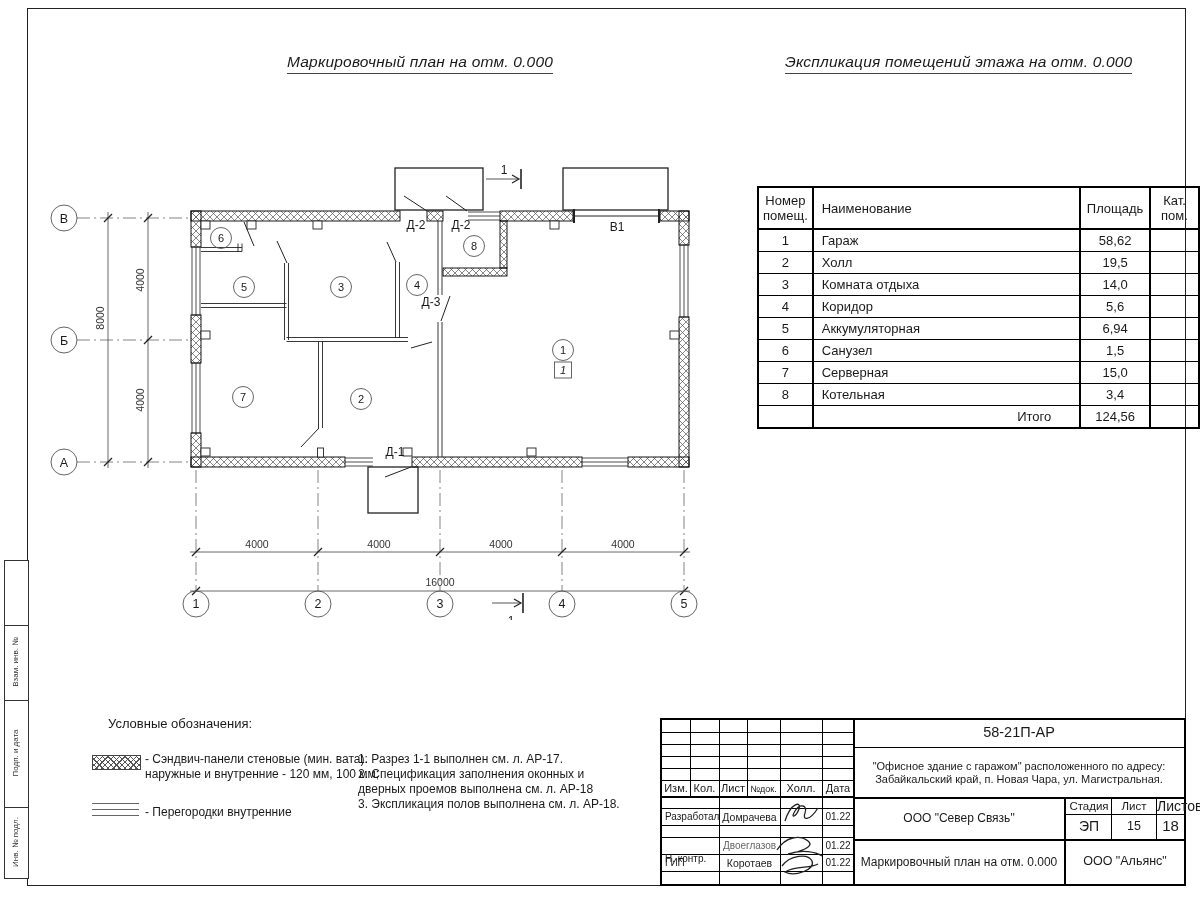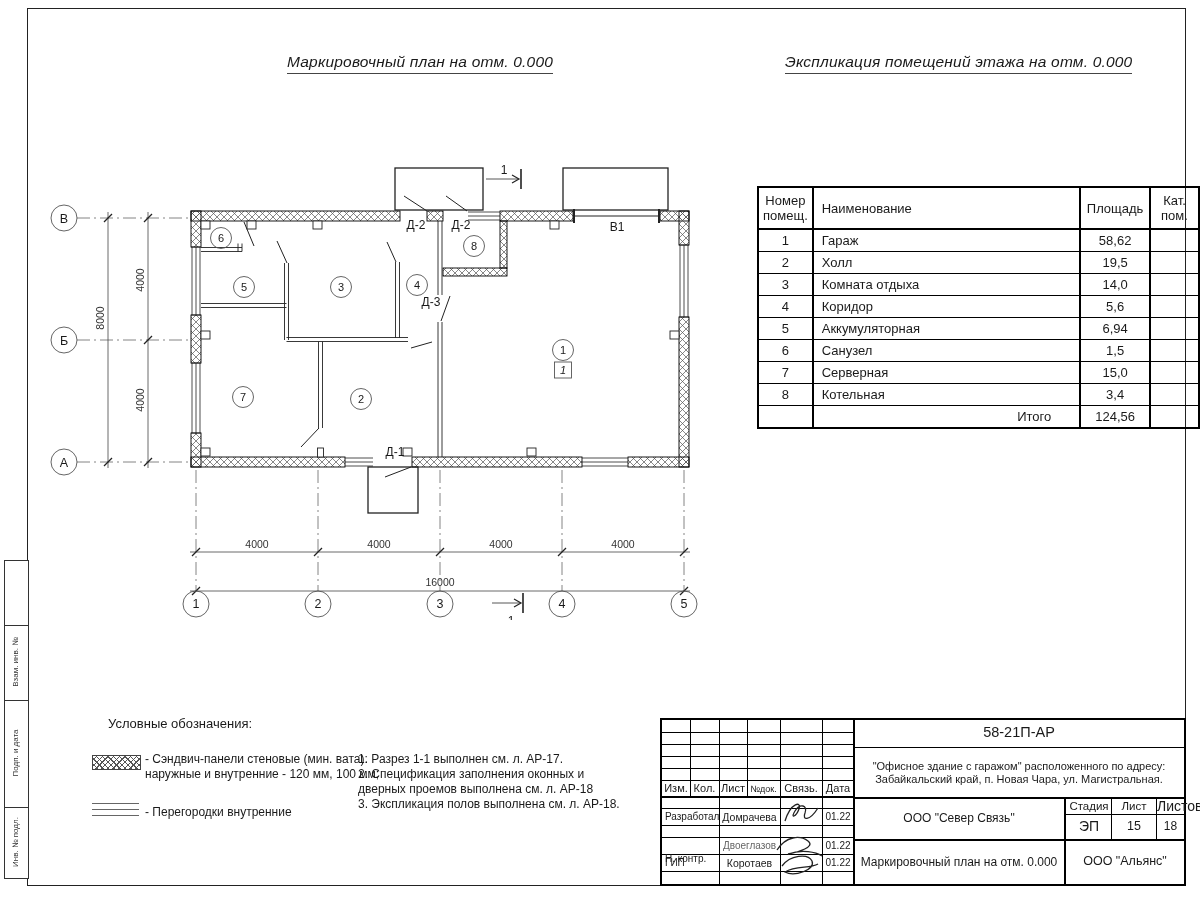--- a/index.html
+++ b/index.html
@@ -387,21 +387,21 @@
 
     <div class="hl" style="left:192px;top:27px;width:330px;height:1px;"></div>
     <div class="hl" style="left:192px;top:77px;width:330px;height:2px;"></div>
     <div class="hl" style="left:402px;top:94px;width:120px;height:1px;"></div>
     <div class="hl" style="left:192px;top:119px;width:330px;height:2px;"></div>
 
     <div class="stxt" style="left:0;top:62px;width:28px;">Изм.</div>
     <div class="stxt" style="left:28px;top:62px;width:29px;">Кол.</div>
     <div class="stxt" style="left:57px;top:62px;width:28px;">Лист</div>
     <div class="stxt" style="left:85px;top:63px;width:33px;font-size:9px;">№док.</div>
-    <div class="stxt" style="left:118px;top:62px;width:42px;">Связь.</div>
+    <div class="stxt" style="left:118px;top:62px;width:42px;">Холл.</div>
     <div class="stxt" style="left:160px;top:62px;width:32px;">Дата</div>
 
     <div class="stxt" style="left:3px;top:91px;width:54px;font-size:10px;text-align:left;">Разработал</div>
     <div class="stxt" style="left:57px;top:91px;width:61px;font-size:10.5px;">Домрачева</div>
     <div class="stxt" style="left:160px;top:91px;width:32px;font-size:10px;">01.22</div>
     <div class="stxt" style="left:3px;top:133px;width:54px;font-size:10px;text-align:left;">Н. контр.</div>
     <div class="stxt" style="left:57px;top:120px;width:61px;font-size:10px;color:#666;">Двоеглазов</div>
     <div class="stxt" style="left:160px;top:120px;width:32px;font-size:10px;">01.22</div>
     <div class="stxt" style="left:3px;top:137px;width:54px;font-size:10px;text-align:left;">ГИП</div>
     <div class="stxt" style="left:57px;top:137px;width:61px;font-size:10.5px;">Коротаев</div>
@@ -417,18 +417,18 @@
 
     <div class="stxt" style="left:192px;top:6px;width:330px;font-size:14.5px;">58-21П-АР</div>
     <div class="stxt" style="left:192px;top:40px;width:330px;font-size:11px;">"Офисное здание с гаражом" расположенного по адресу:</div>
     <div class="stxt" style="left:192px;top:53px;width:330px;font-size:11px;">Забайкальский край, п. Новая Чара, ул. Магистральная.</div>
     <div class="stxt" style="left:192px;top:92px;width:210px;font-size:12px;">ООО "Север Связь"</div>
     <div class="stxt" style="left:404px;top:80px;width:46px;font-size:11.5px;">Стадия</div>
     <div class="stxt" style="left:450px;top:80px;width:44px;font-size:11.5px;">Лист</div>
     <div class="stxt" style="left:495px;top:80px;width:27px;font-size:14px;">Листов</div>
     <div class="stxt" style="left:404px;top:100px;width:46px;font-size:14px;">ЭП</div>
     <div class="stxt" style="left:450px;top:100px;width:44px;font-size:12.5px;">15</div>
-    <div class="stxt" style="left:495px;top:100px;width:27px;font-size:12px;">18</div>
+    <div class="stxt" style="left:495px;top:100px;width:27px;font-size:15px;">18</div>
     <div class="stxt" style="left:192px;top:136px;width:210px;font-size:12px;">Маркировочный план на отм. 0.000</div>
     <div class="stxt" style="left:404px;top:135px;width:118px;font-size:12.5px;">ООО "Альянс"</div>
   </div>
 
 </div>
 
 </body></html>

